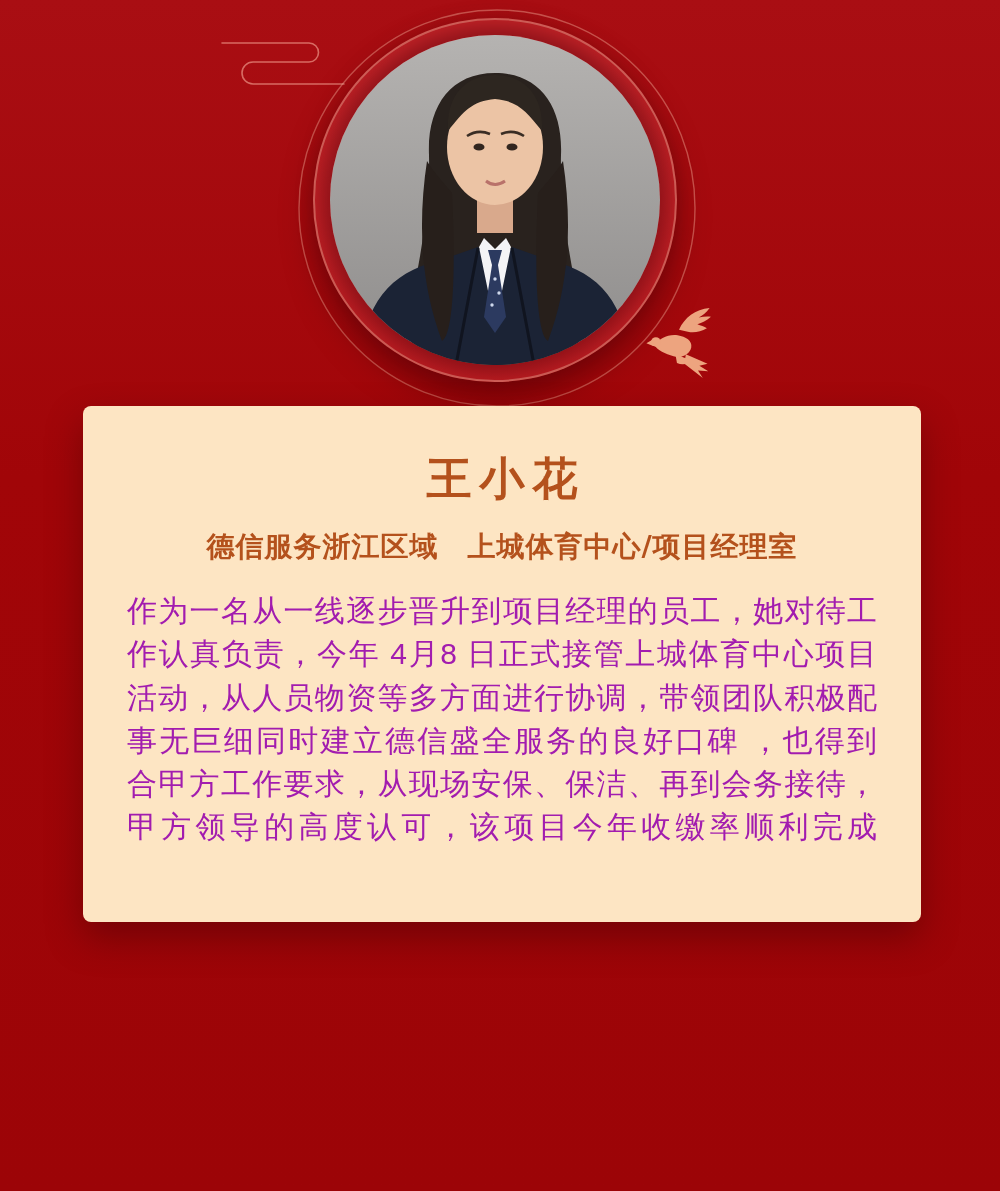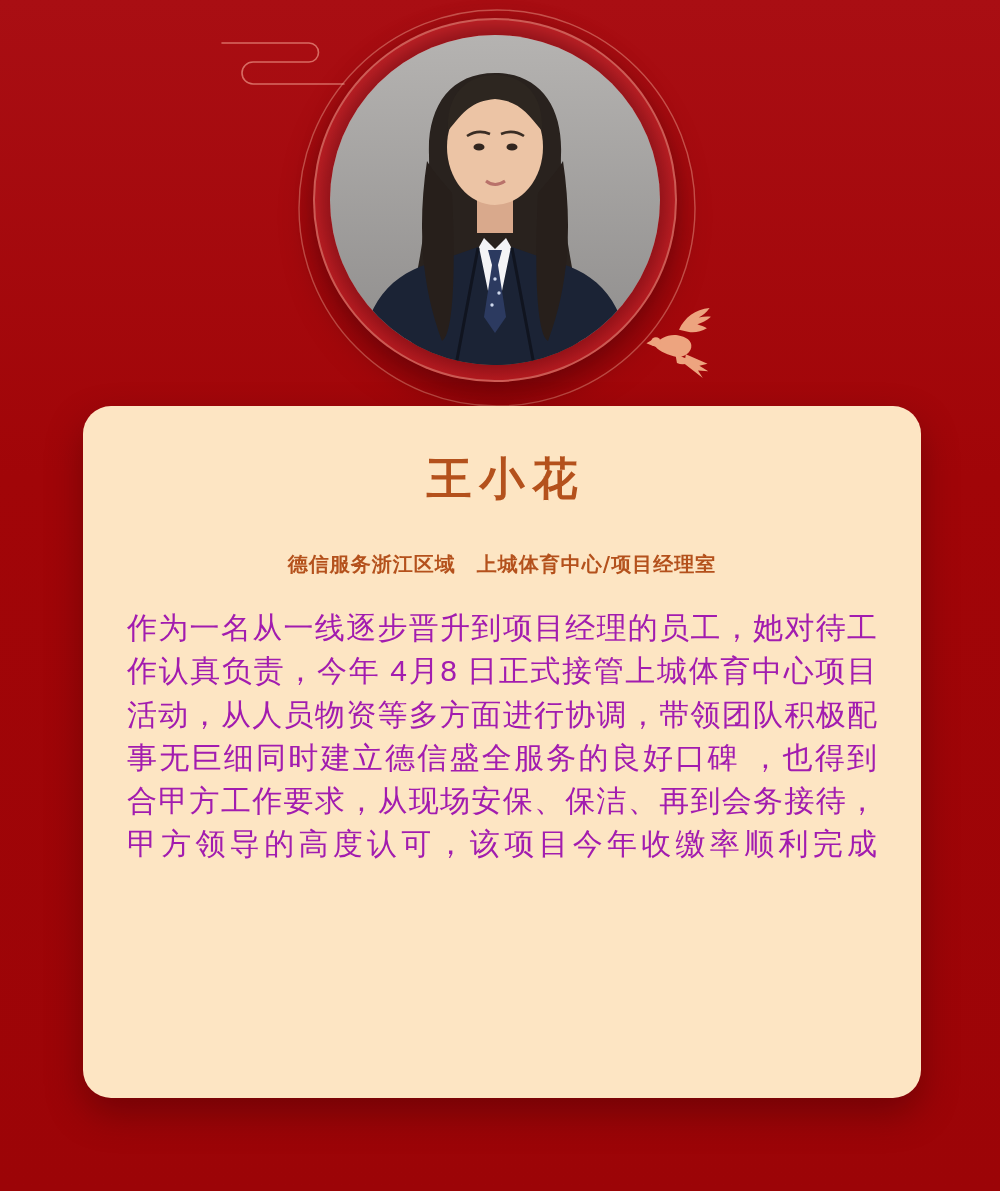--- a/index.html
+++ b/index.html
@@ -24,34 +24,34 @@
     position:absolute; left:15px; top:15px; width:330px; height:330px;
     border-radius:50%; overflow:hidden;
     box-shadow:0 0 22px 9px rgba(88,2,10,.55);
   }
   .portrait svg { display:block; }
 
   .dove { position:absolute; left:645px; top:306px; width:68px; height:76px; }
 
   
   .card {
-    position:absolute; left:83px; top:406px; width:838px; height:692px;
+    position:absolute; left:83px; top:406px; width:838px; height:516px;
     box-sizing:border-box; padding:46px 44px 0 44px;
-    background:#fde5c3; border-radius:28px;
+    background:#fde5c3; border-radius:8px;
     box-shadow:0 16px 36px rgba(60,0,4,.42);
     text-align:center;
   }
   .name {
     margin:0; font-family:"DejaVu Serif","Liberation Serif",serif;
     font-size:45px; line-height:54px; font-weight:700;
     color:#b4511c; letter-spacing:8px; text-indent:8px;
   }
   .role {
-    margin-top:40px; font-family:"DejaVu Serif","Liberation Serif",serif;
-    font-size:20px; line-height:36px; font-weight:700;
+    margin-top:23px; font-family:"DejaVu Serif","Liberation Serif",serif;
+    font-size:28px; line-height:36px; font-weight:700;
     color:#b4511c; letter-spacing:1px; white-space:pre-wrap;
   }
   .bio { margin-top:24px; text-align:left; }
   .bio-line {
     font-size:30px; line-height:43.3px; color:#a21caf;
     text-align:justify; text-align-last:justify;
   }
   .bio-line.last { text-align-last:left; }
 </style>
 </head>

